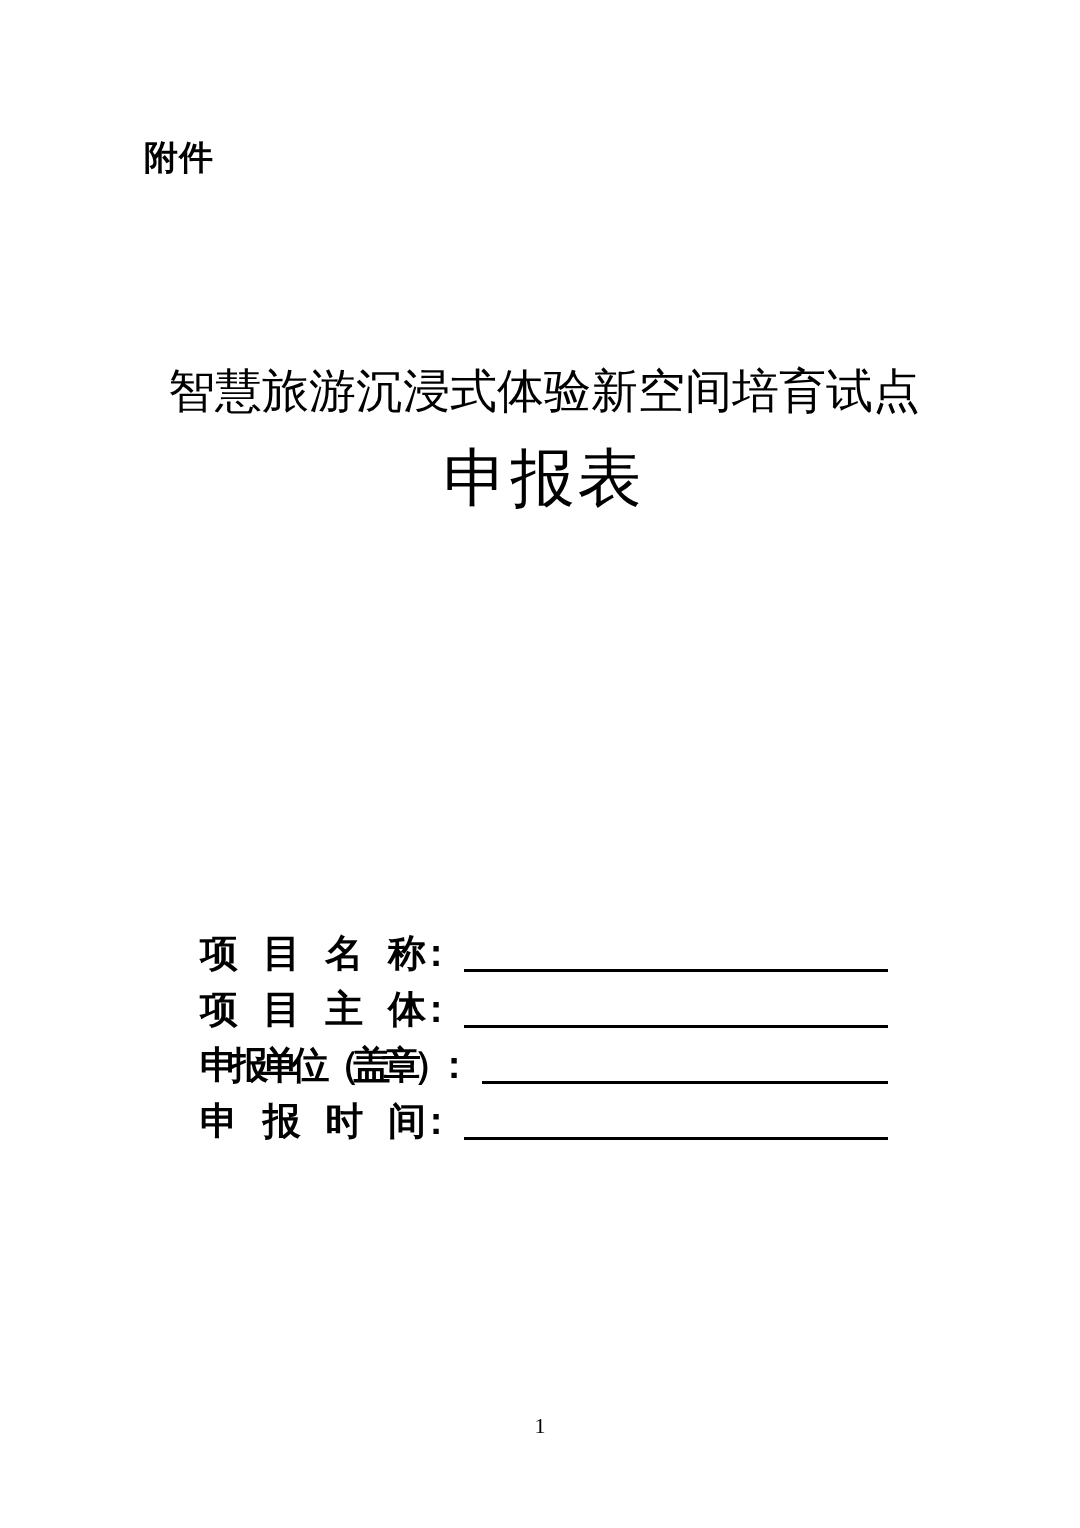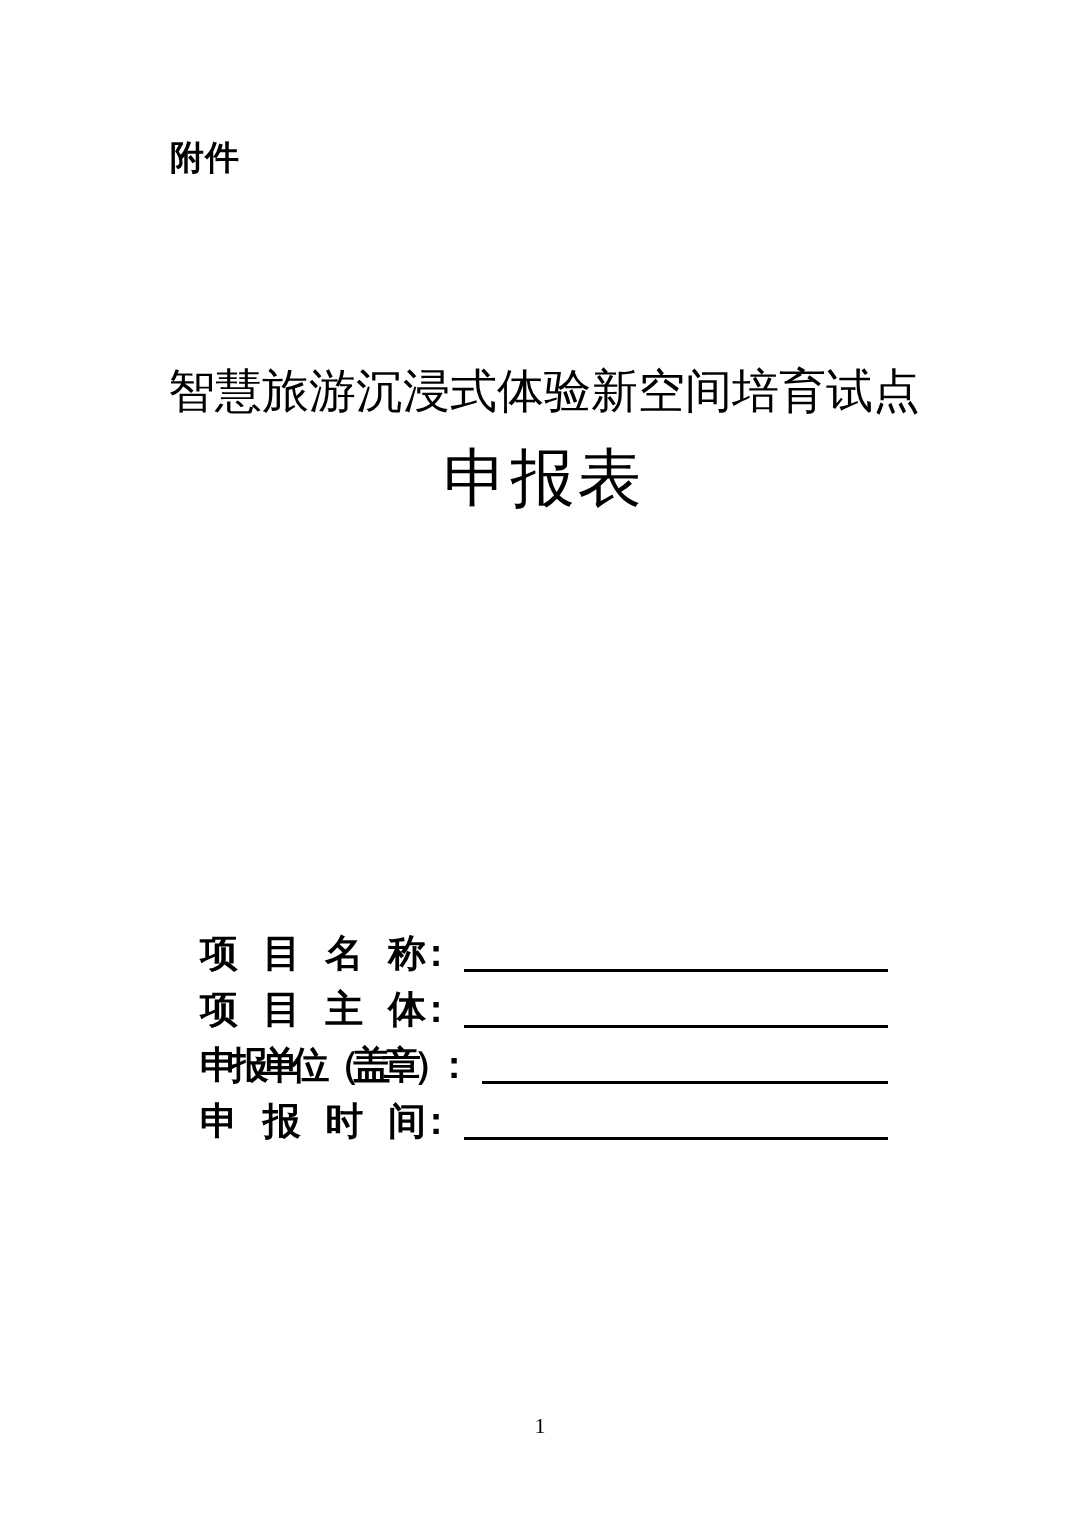--- a/index.html
+++ b/index.html
@@ -10,21 +10,21 @@
     height: 1528px;
     background: #ffffff;
     color: #000000;
     font-family: "Liberation Sans", sans-serif;
     overflow: hidden;
   }
 
   
   .attachment {
     position: absolute;
-    left: 170px;
+    left: 144px;
     top: 138px;
     font-size: 34px;
     font-weight: 700;
     line-height: 38px;
     letter-spacing: 1px;
   }
 
   
   .title-wrap {
     position: absolute;

